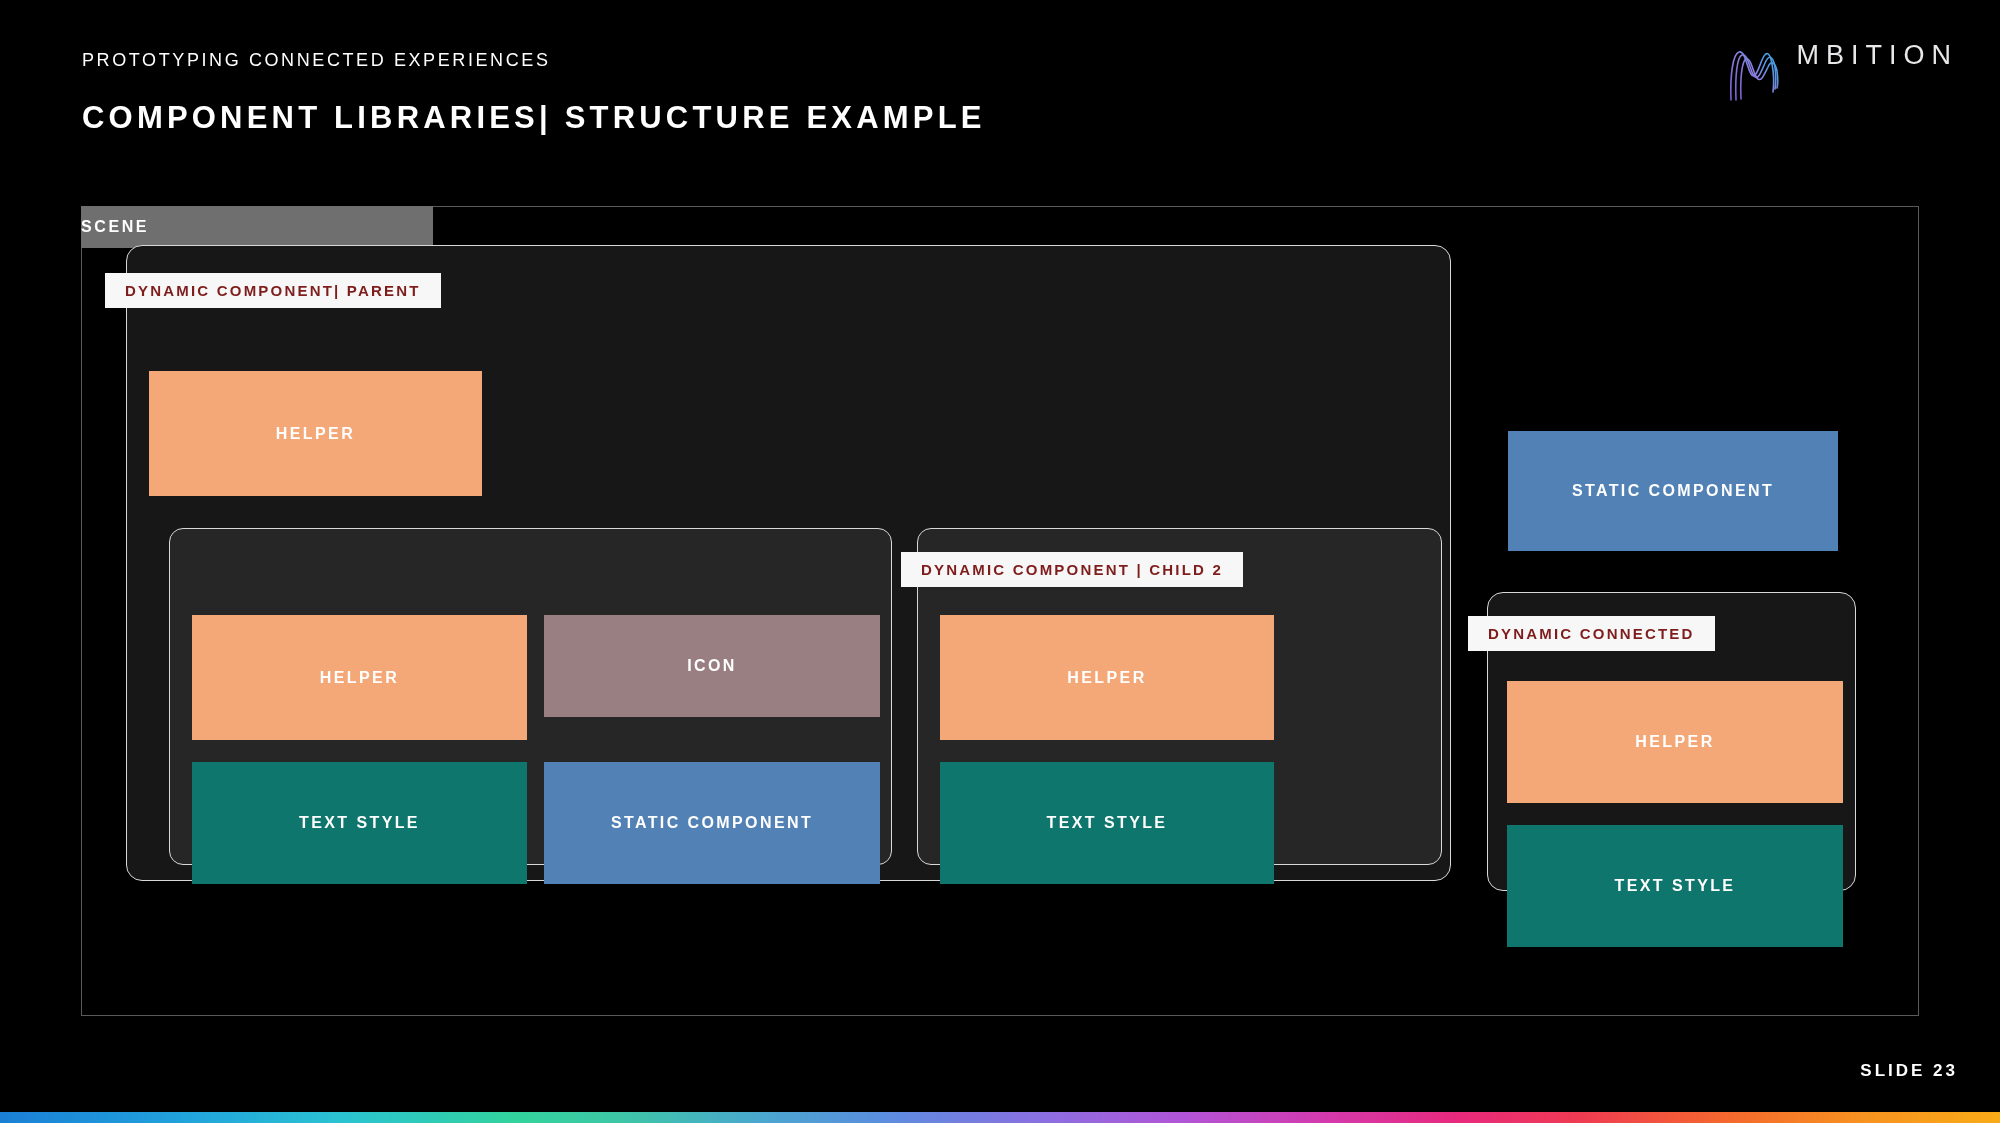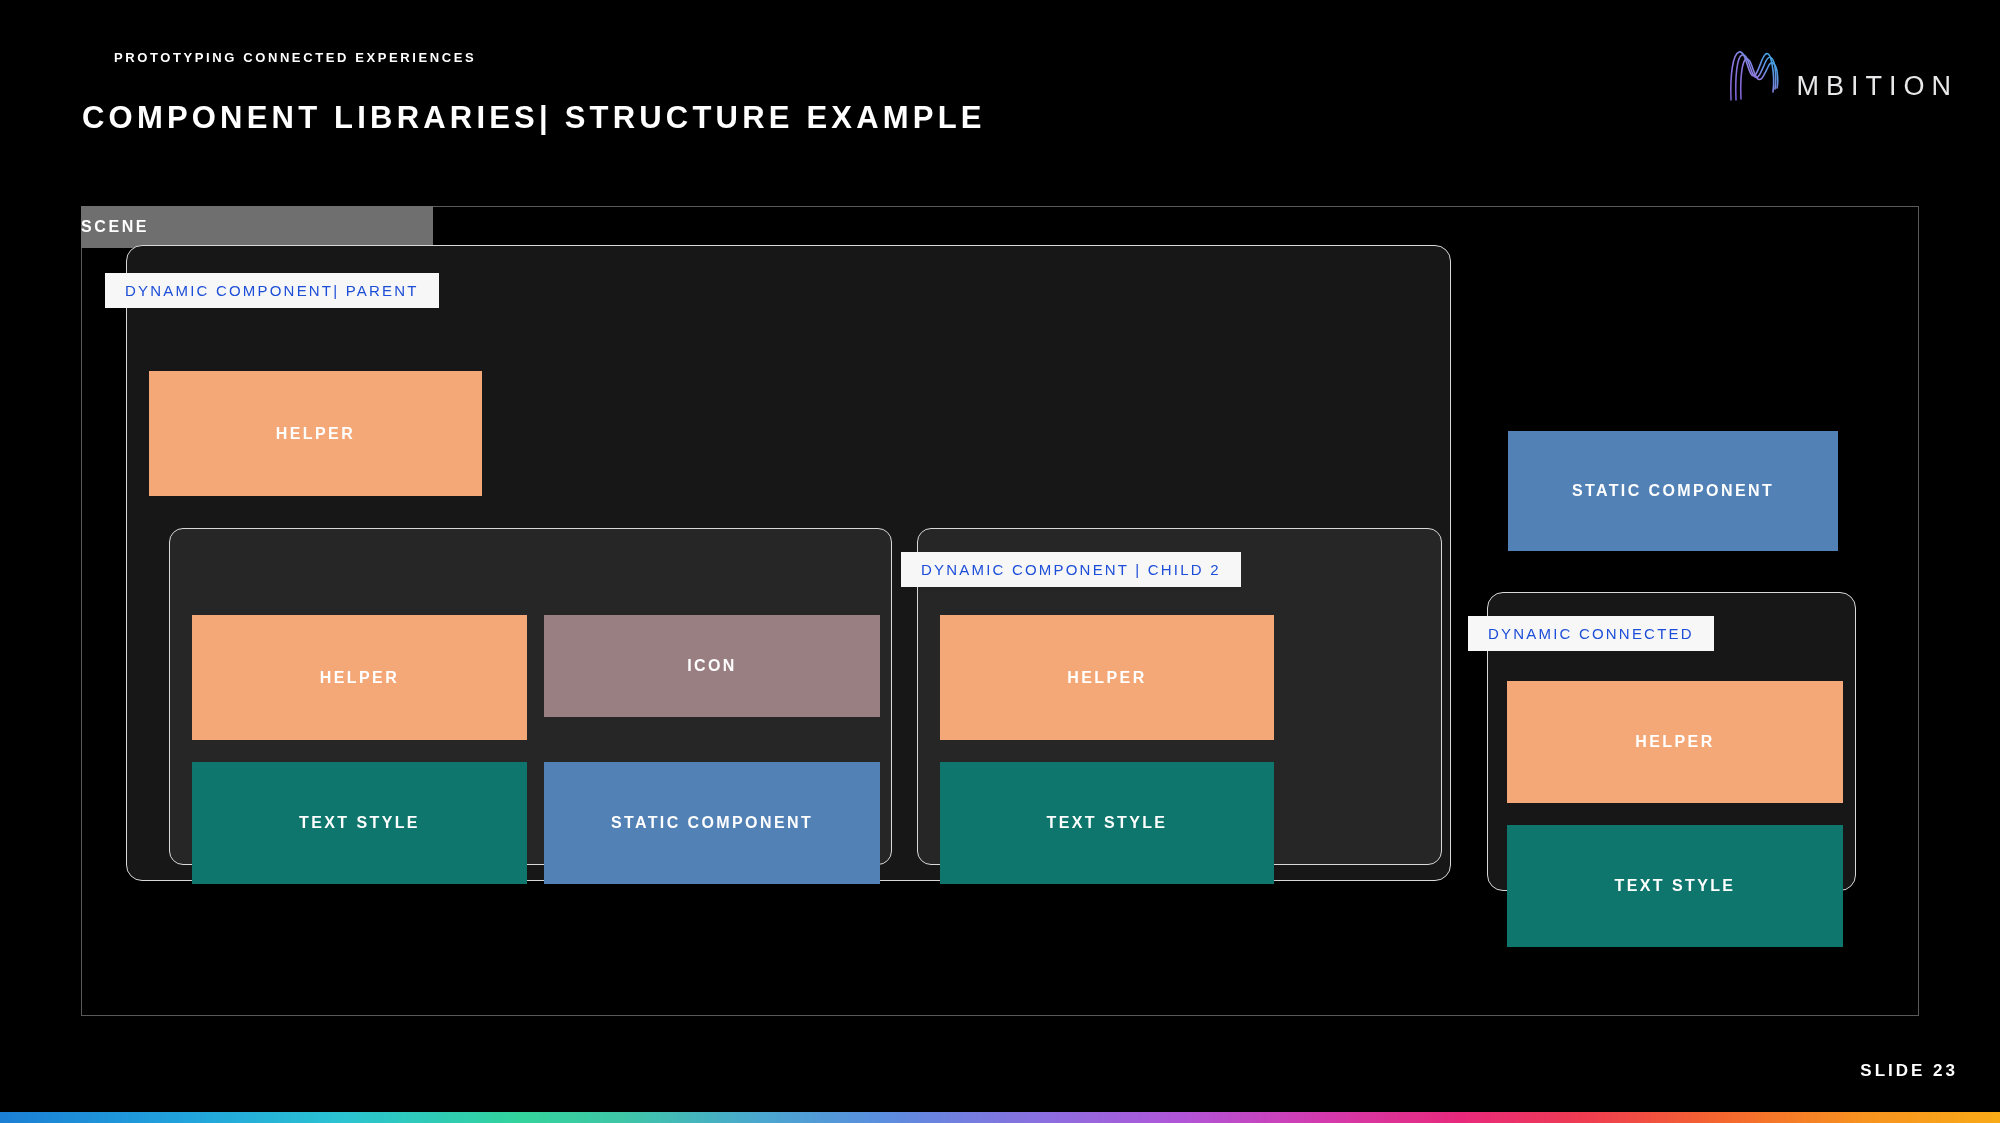--- a/index.html
+++ b/index.html
@@ -11,32 +11,32 @@
   }
   .slide {
     position:relative;
     width:2000px; height:1123px;
     background:#000;
   }
 
   
   .eyebrow {
     position:absolute; left:82px; top:50px;
-    font-size:13px; font-weight:bold;
-    letter-spacing:2.6px; color:#ffffff;margin-left:32px;
+    font-size:18px; font-weight:normal;
+    letter-spacing:2.6px; color:#ffffff;
   }
   .title {
     position:absolute; left:82px; top:100px;
     font-size:31px; font-weight:bold;
     letter-spacing:4.2px; color:#ffffff;
     white-space:nowrap;
   }
 
   
-  .logo { position:absolute; right:42px; top:40px; display:flex; align-items:flex-end; gap:14px; }
+  .logo { position:absolute; right:42px; top:40px; display:flex; align-items:flex-start; gap:14px; }
   .logo-mark { width:58px; height:62px; display:block; }
   .logo-word {
     font-size:27px; letter-spacing:7px; color:#e8e8ea; font-weight:400;
   }
 
   
   .scene {
     position:absolute;
     left:81px; top:206px;
     width:1838px; height:810px;
@@ -55,22 +55,22 @@
   .panel {
     position:absolute;
     border:1.5px solid #d8d8d8;
     border-radius:16px;
     background:#171717;
   }
   .panel-tag {
     position:absolute;
     height:35px;
     background:#f7f7f7;
-    color:#1d4ed8;
-    font-size:15px; font-weight:normal; letter-spacing:2.2px;
+    color:#7f1d1d;
+    font-size:15px; font-weight:bold; letter-spacing:2.2px;
     display:flex; align-items:center;
     padding:0 20px;
     white-space:nowrap;
     z-index:4;
   }
 
   
   .parent {
     left:44px; top:38px;
     width:1325px; height:636px;

